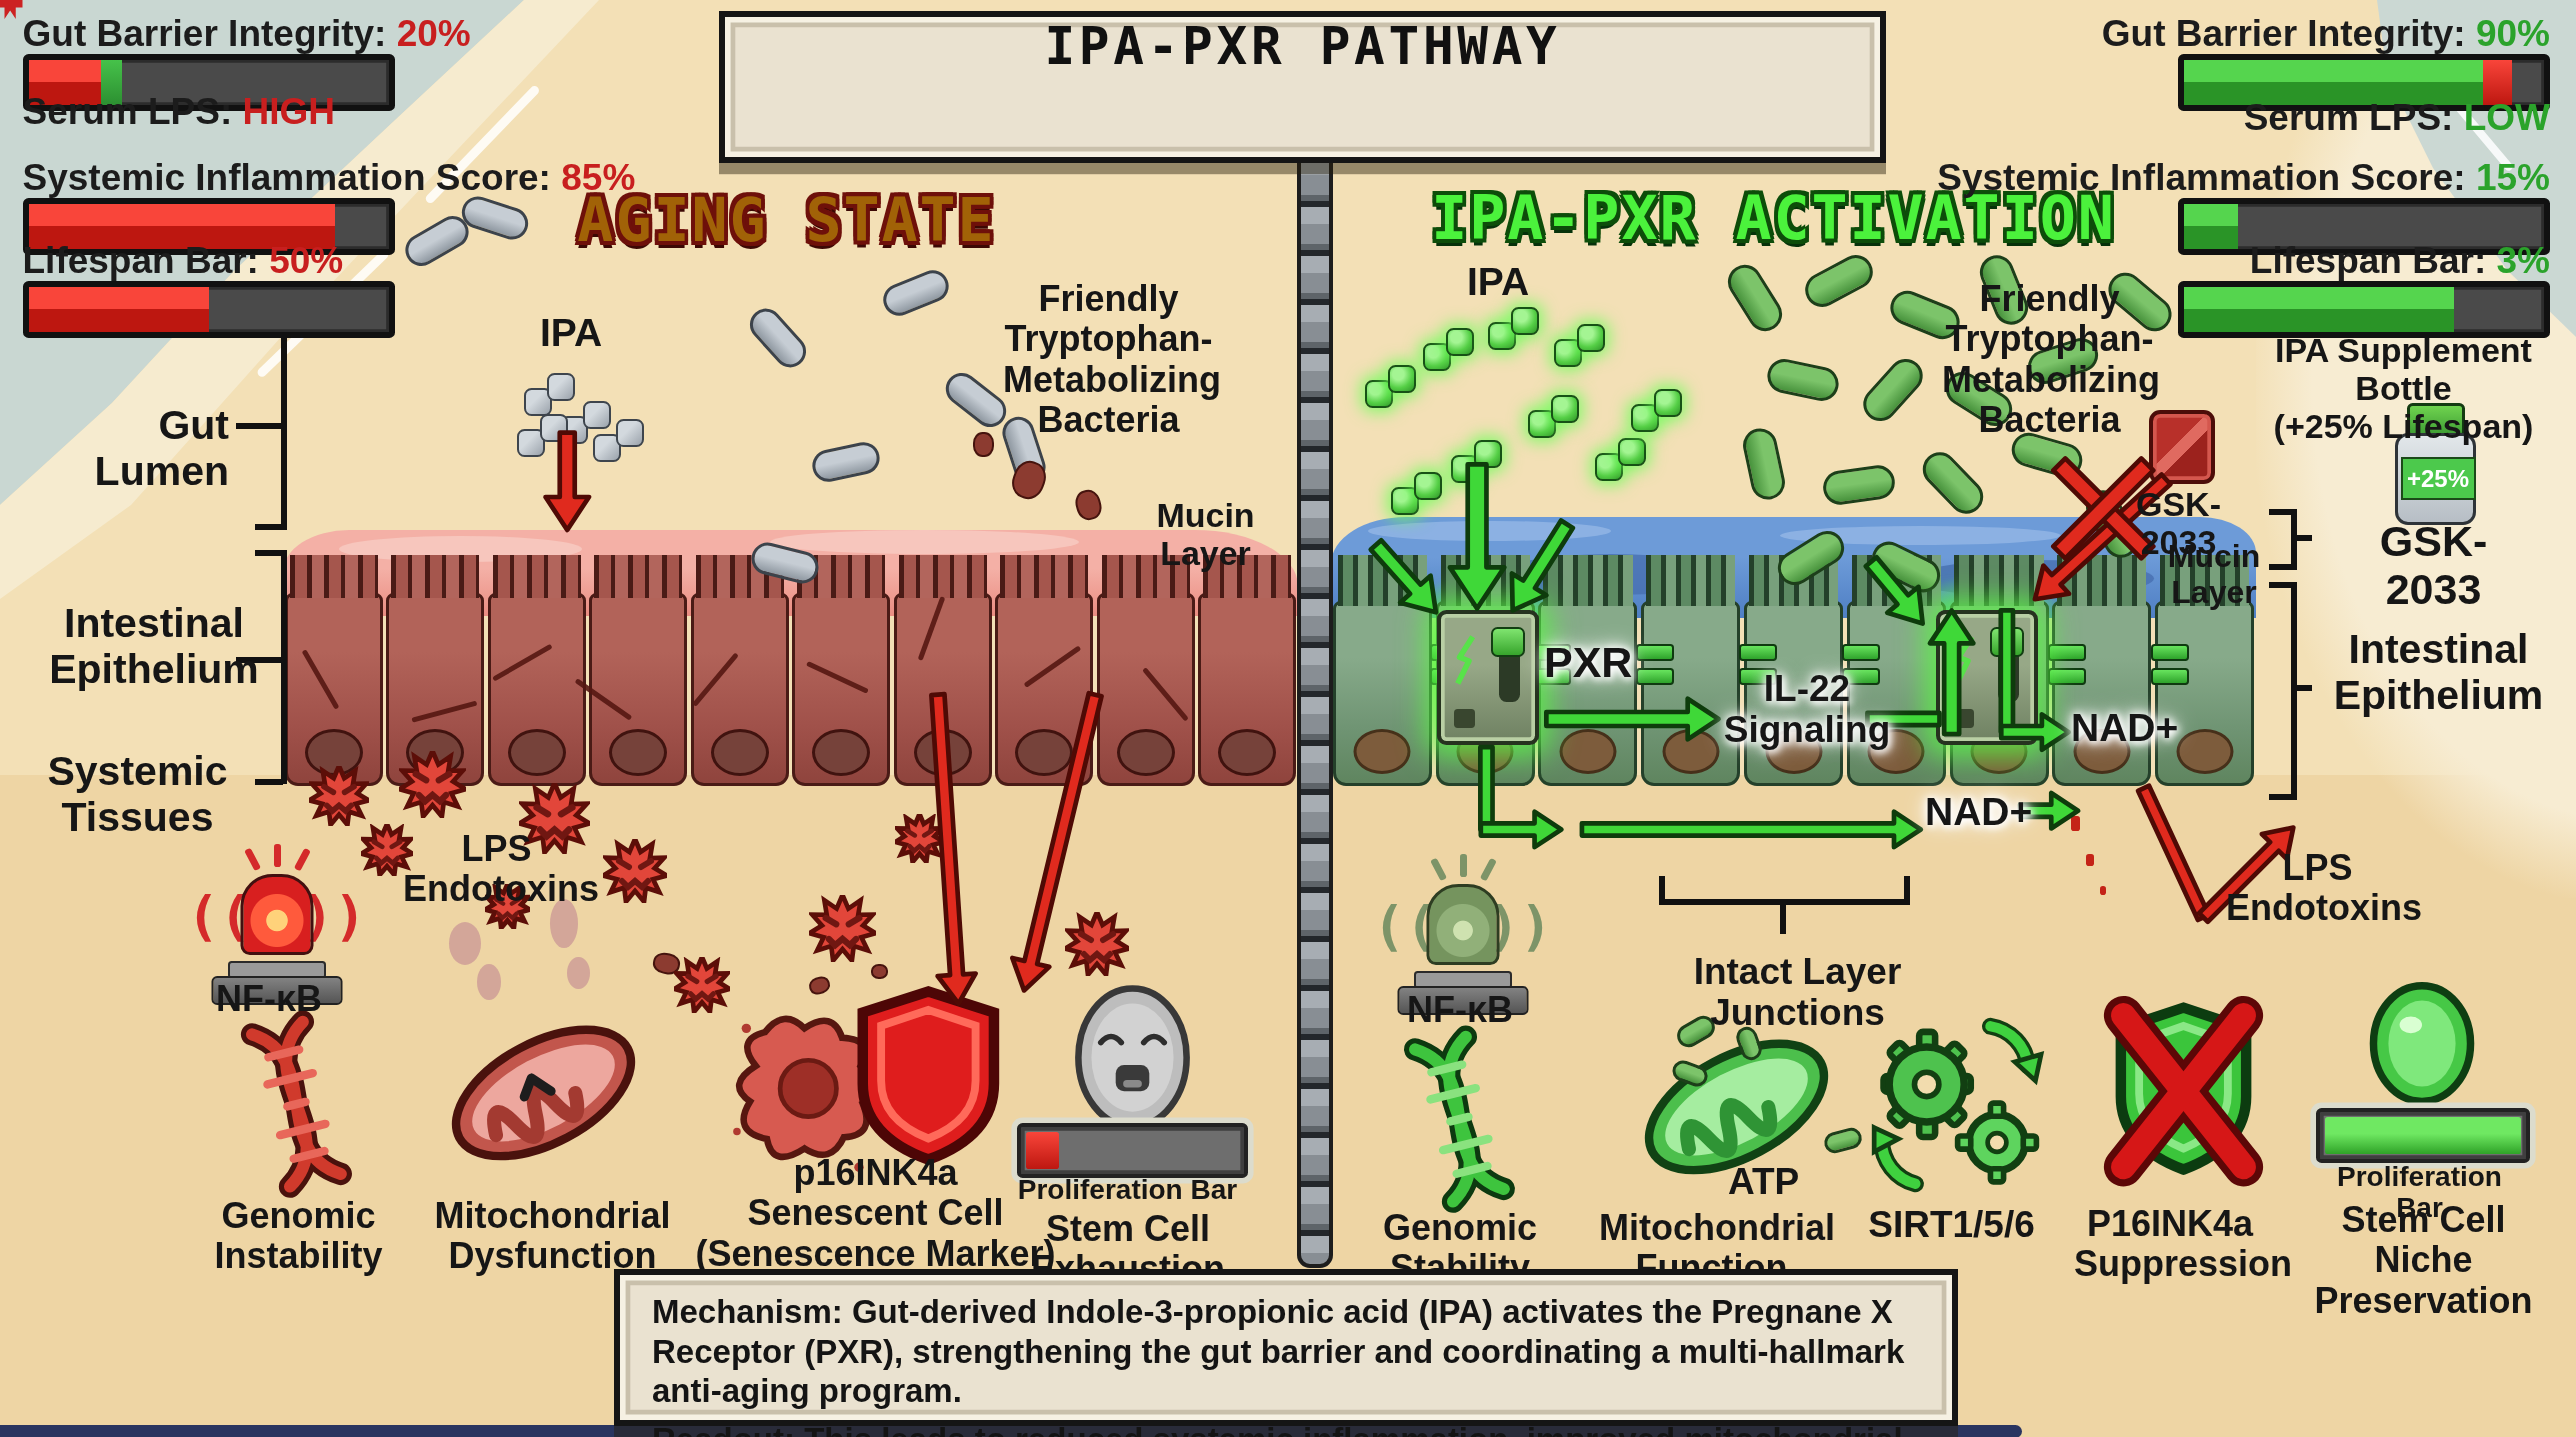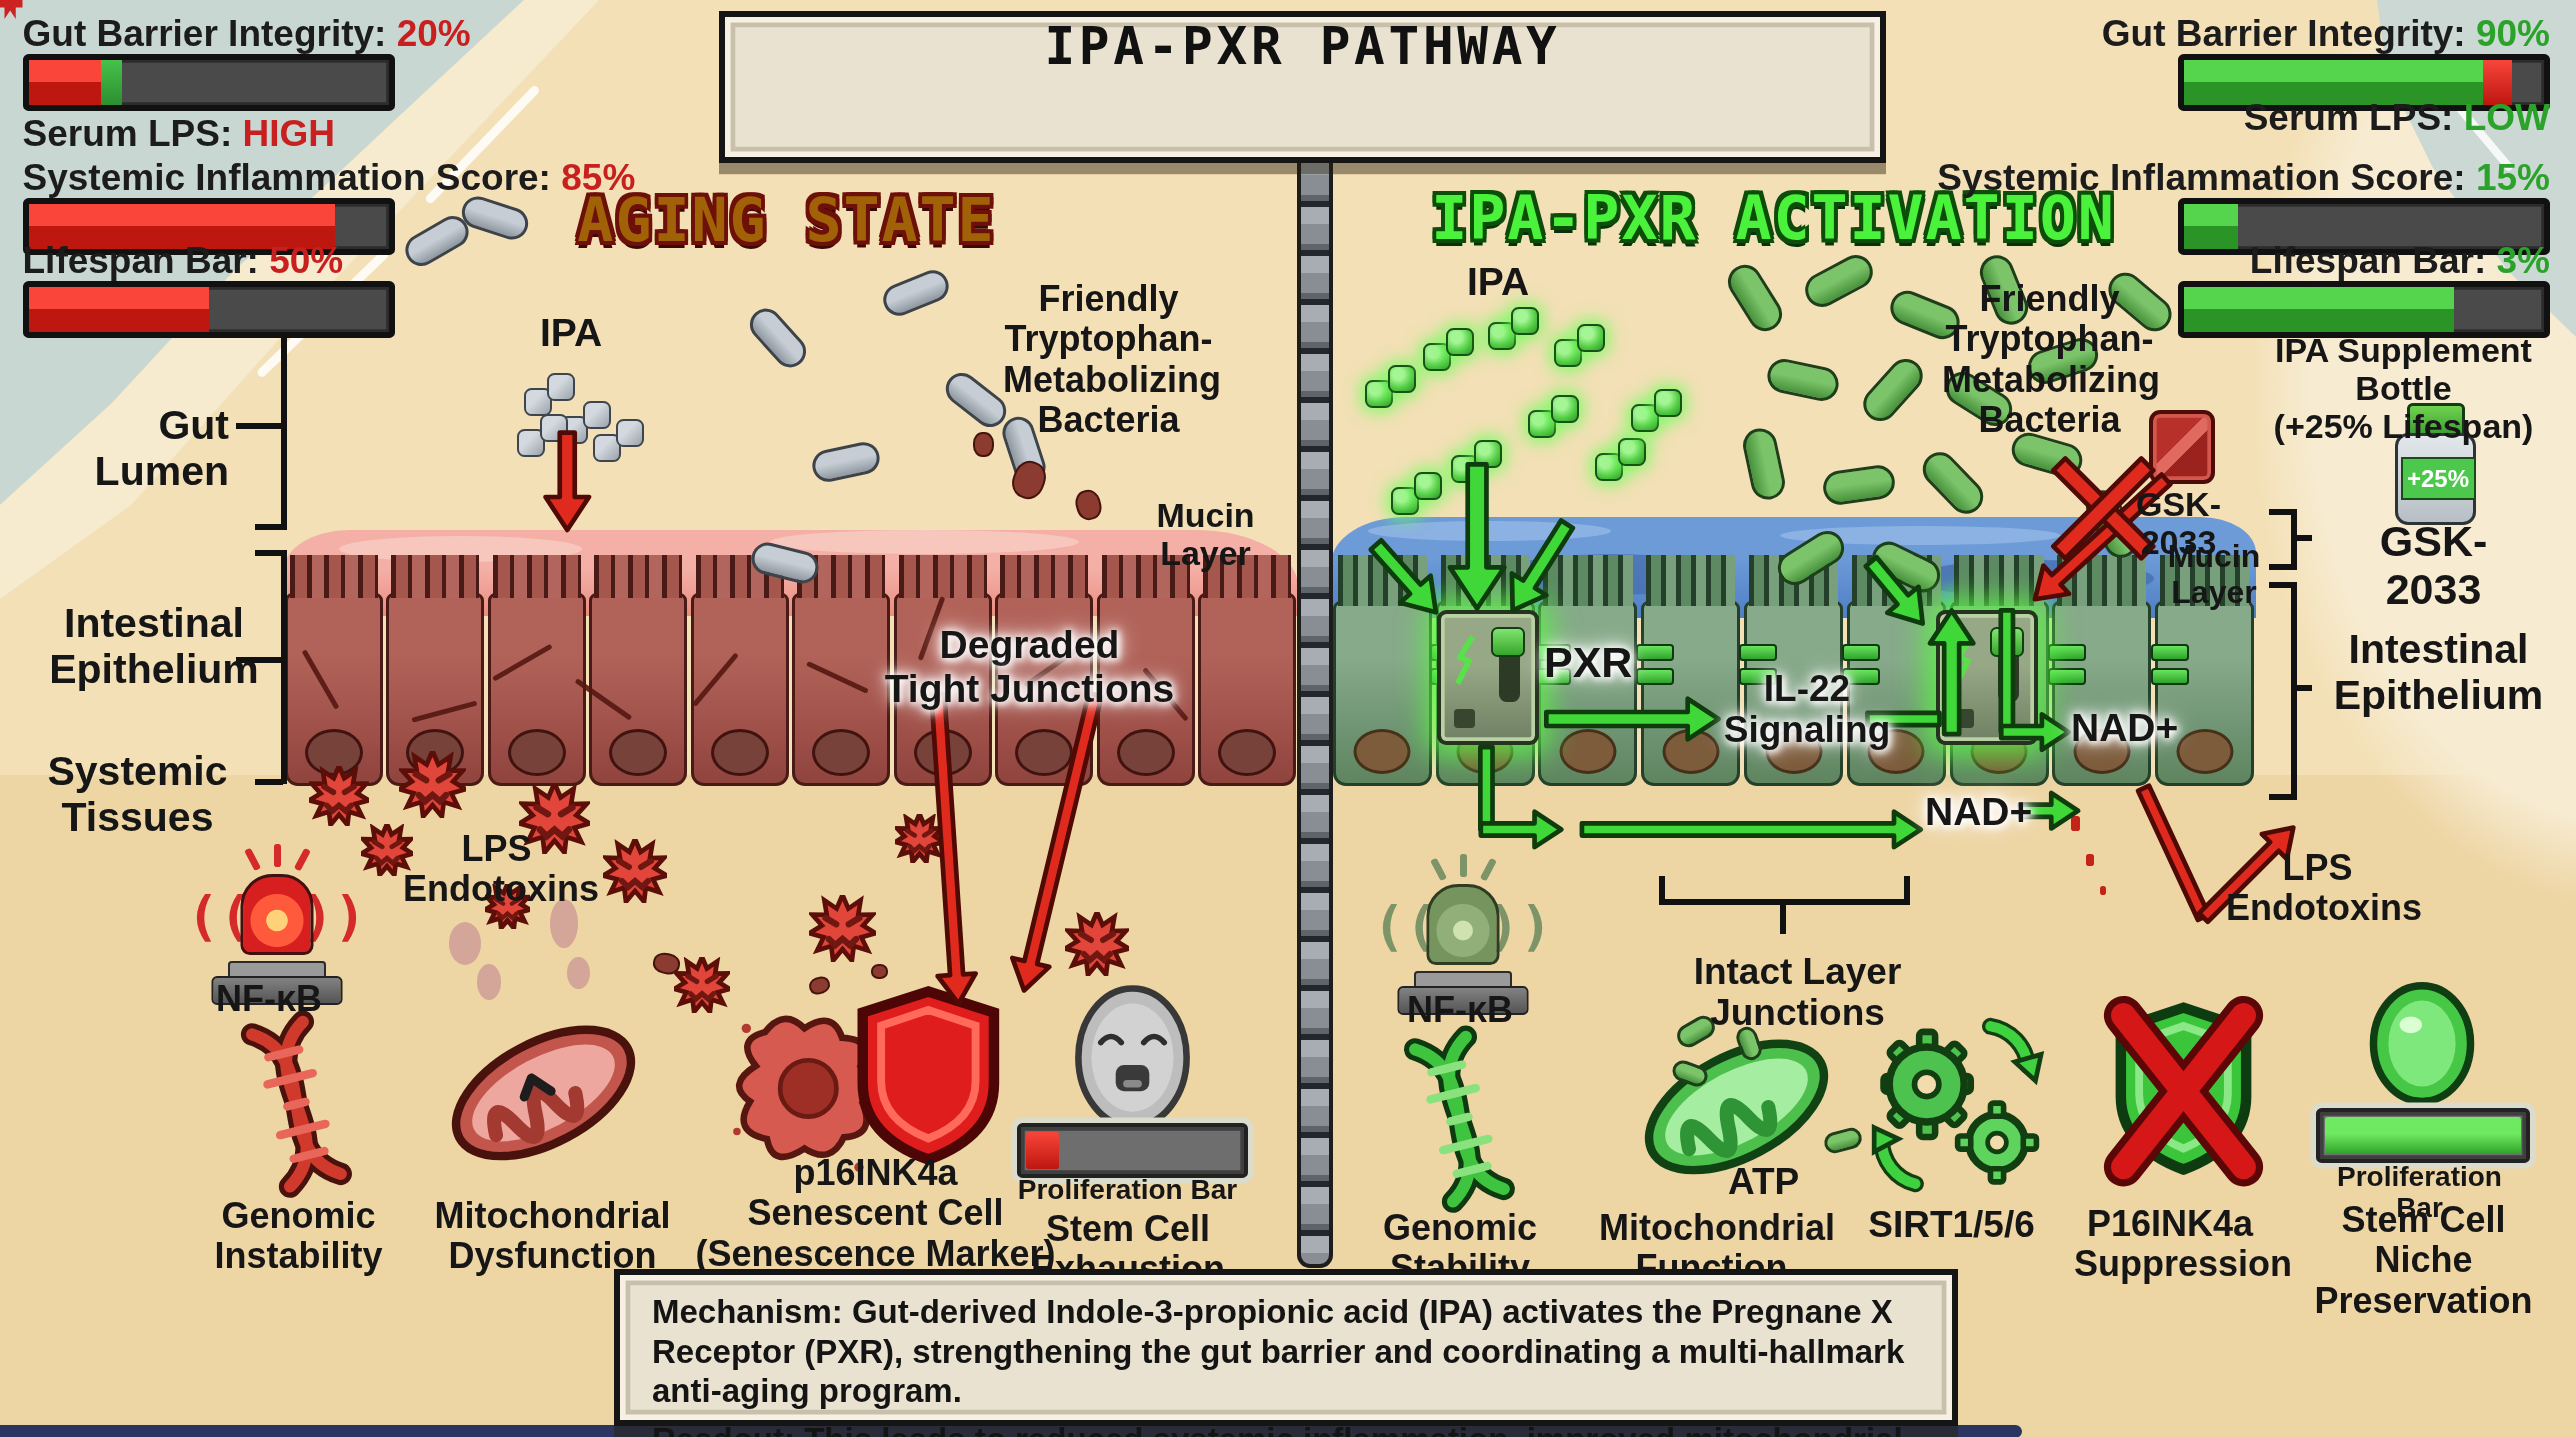--- a/index.html
+++ b/index.html
@@ -149,21 +149,21 @@
   </div>
 
   <div class="abs hud" style="left:22.5px;top:13px;">
     <span>Gut Barrier Integrity:</span>
     <span class="v-red">20%</span>
   </div>
   <div class="bar" style="left:22.5px;top:54px;">
     <div class="fill fill-red" style="width: 20%;"></div>
     <div class="sliver" style="left:20%;width:6%;background:linear-gradient(#46c24a,#2c8f31);"></div>
   </div>
-  <div class="abs hud" style="left:22.5px;top:113px;">
+  <div class="abs hud" style="left:22.5px;top:91px;">
     <span>Serum LPS:</span>
     <span class="v-red">HIGH</span>
   </div>
   <div class="abs hud" style="left:22.5px;top:157px;">
     <span>Systemic Inflammation Score:</span>
     <span class="v-red">85%</span>
   </div>
   <div class="bar" style="left:22.5px;top:198px;">
     <div class="fill fill-red" style="width: 85%;"></div>
   </div>
@@ -251,22 +251,20 @@
 Epithelium</div>
   <div class="tick" style="left:281px;top:550px;width:5.6px;height:234px;"></div>
   <div class="tick" style="left:255px;top:550px;width:28px;height:5.6px;"></div>
   <div class="tick" style="left:255px;top:779px;width:28px;height:5.6px;"></div>
   <div class="tick" style="left:236px;top:657px;width:45px;height:5.6px;"></div>
 
   <div class="lbl" style="left:37px;top:749px;width:201px;font-size:41px;">Systemic
 Tissues</div>
   <div class="lbl" style="left:1147px;top:496px;width:117px;font-size:34px;">Mucin
 Layer</div>
-  <div class="lbl glow" style="left:814px;top:623px;width:431px;font-size:39px;">Degraded
-Tight Junctions</div>
 
   <div class="lbl" style="left:524px;top:311px;width:94px;font-size:39px;">IPA</div>
   <div class="lbl" style="left:1003px;top:279px;width:211px;">Friendly
 Tryptophan-
 Metabolizing
 Bacteria</div>
   <div class="lbl" style="left:403px;top:829px;width:187px;">LPS
 Endotoxins</div>
   <div class="lbl" style="left:208px;top:979px;width:122px;">NF-κB</div>
   <div class="lbl" style="left:198px;top:1196px;width:201px;">Genomic

